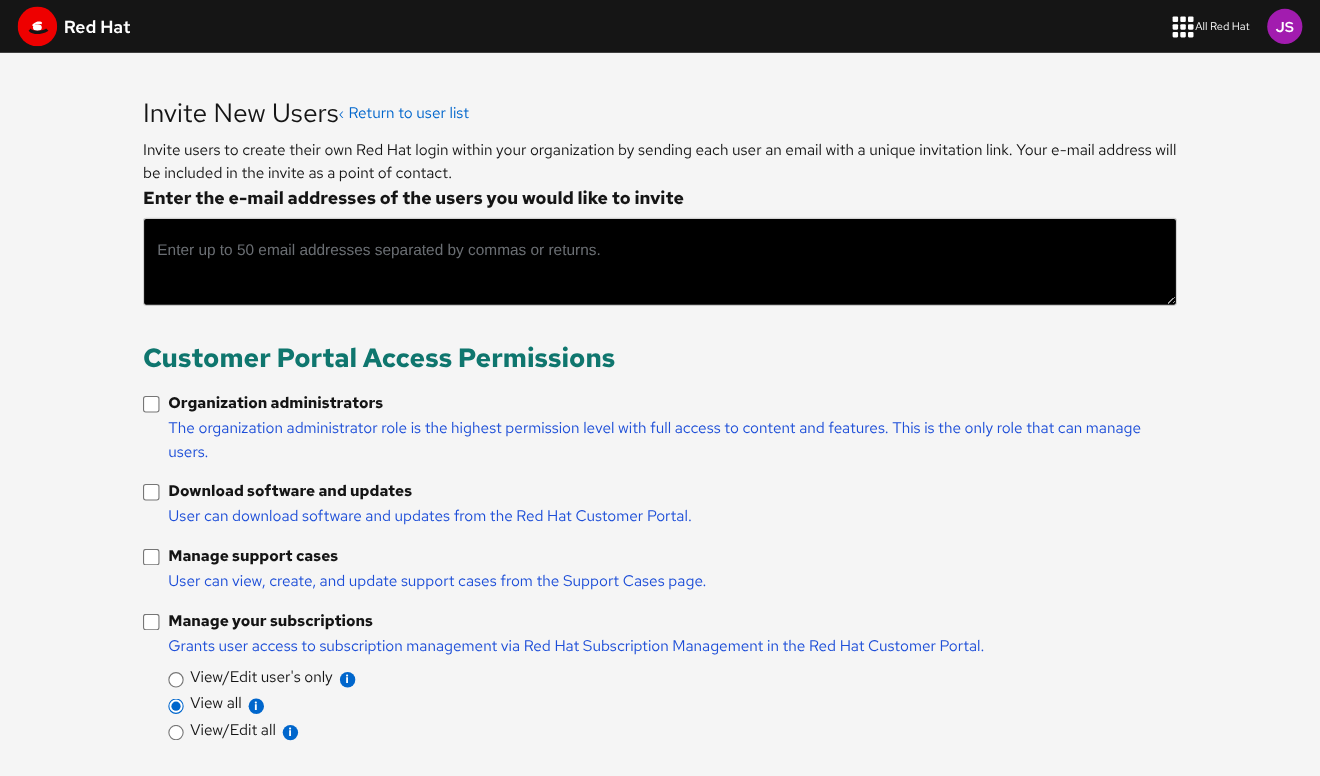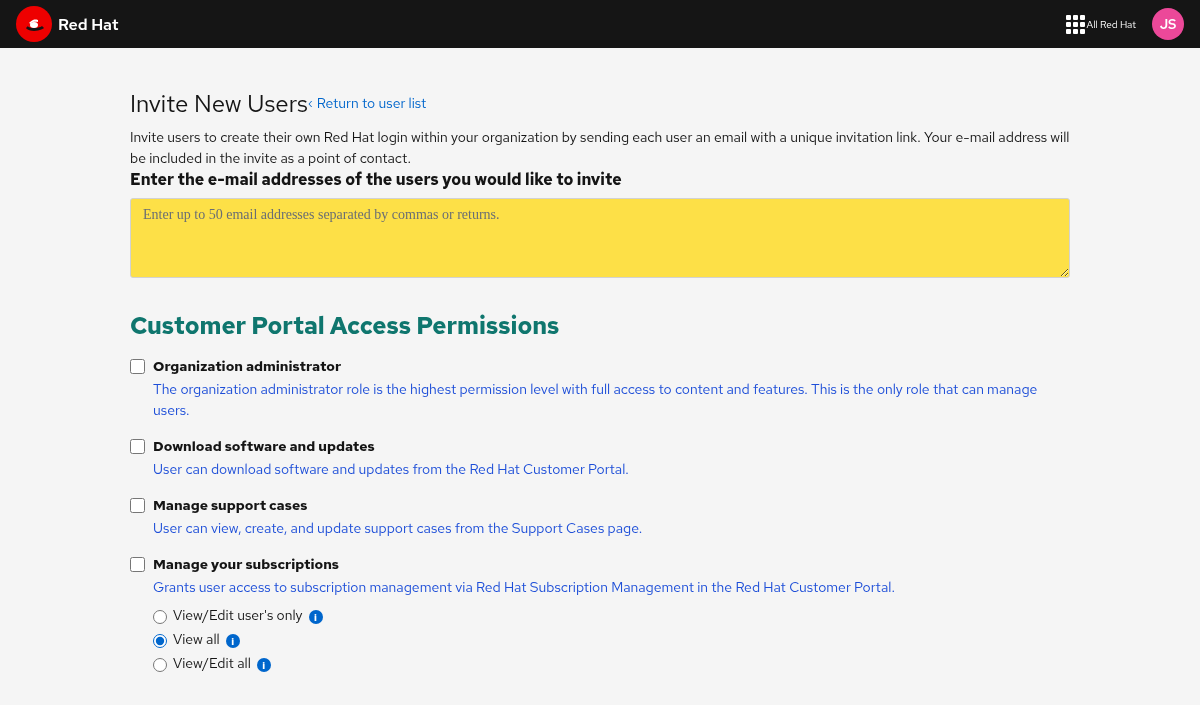--- a/index.html
+++ b/index.html
@@ -48,21 +48,21 @@
       border-radius: 1px;
     }
     .all-red-hat-label {
       color: #fff;
       font-size: 10px;
     }
     .user-avatar {
       width: 32px;
       height: 32px;
       border-radius: 50%;
-      background: #ec4899;
+      background: #a21caf;
       display: flex;
       align-items: center;
       justify-content: center;
       color: #fff;
       font-size: 13px;
       font-weight: 600;
       cursor: pointer;
     }
 
     
@@ -108,26 +108,26 @@
       font-weight: 700;
       margin-bottom: 8px;
       color: #151515;
     }
 
     .email-textarea {
       width: 100%;
       height: 80px;
       border: 1px solid #d2d2d2;
       border-radius: 3px;
-      padding: 8px 12px;
+      padding: 20px 12px;
       font-size: 14px;
       color: #6a6e73;
       resize: vertical;
-      font-family: Liberation Serif, serif;
-      background: #fde047;
+      font-family: Liberation Sans, sans-serif;
+      background: #000000;
       margin-bottom: 28px;
     }
     .email-textarea::placeholder { color: #6a6e73; }
 
     
     .permissions-title {
       font-size: 24px;
       font-weight: 700;
       margin-bottom: 16px;
       color: #0f766e;
@@ -244,21 +244,21 @@
     <div class="section-label">Enter the e-mail addresses of the users you would like to invite</div>
     <textarea class="email-textarea" placeholder="Enter up to 50 email addresses separated by commas or returns." style=""></textarea>
   </div>
 
   <div>
     <h2 class="permissions-title">Customer Portal Access Permissions</h2>
 
     <div class="permission-item">
       <div class="permission-checkbox-row">
         <input type="checkbox" class="permission-checkbox" id="org-admin" style="">
-        <label class="permission-label" for="org-admin">Organization administrator</label>
+        <label class="permission-label" for="org-admin">Organization administrators</label>
       </div>
       <p class="permission-description">The organization administrator role is the highest permission level with full access to content and features. This is the only role that can manage users.</p>
     </div>
 
     <div class="permission-item">
       <div class="permission-checkbox-row">
         <input type="checkbox" class="permission-checkbox" id="download-software" style="">
         <label class="permission-label" for="download-software">Download software and updates</label>
       </div>
       <p class="permission-description">User can download software and updates from the Red Hat Customer Portal.</p>

